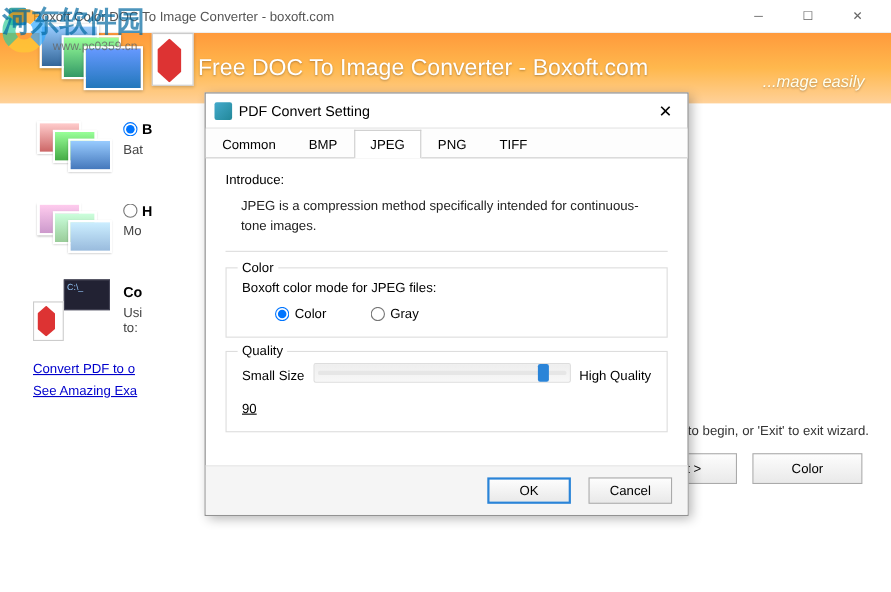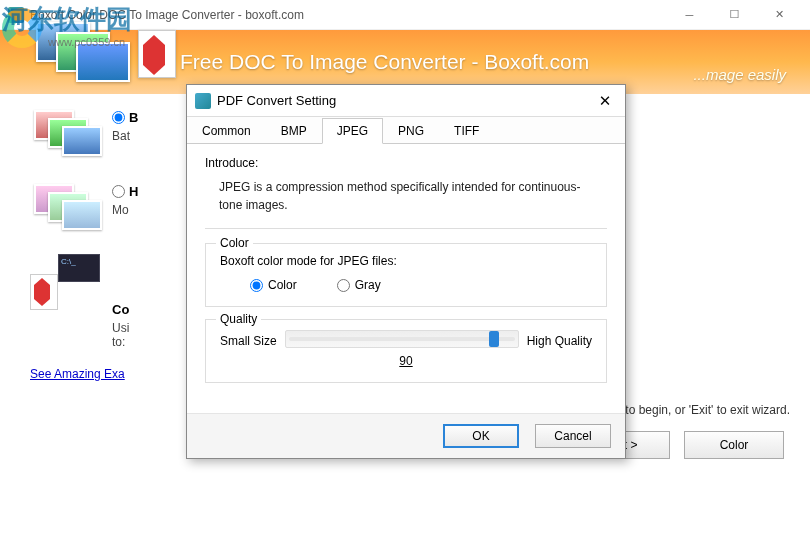--- a/index.html
+++ b/index.html
@@ -76,21 +76,21 @@
 .fieldset{border:1px solid #ddd;padding:10px 14px 14px;margin-bottom:12px;position:relative;}
 .legend{position:absolute;top:-8px;left:10px;background:#fff;padding:0 4px;font-size:12px;}
 .field-sub{font-size:12px;margin-bottom:10px;}
 .radio-row{display:flex;gap:40px;padding-left:30px;}
 .radio-opt{display:flex;align-items:center;gap:5px;font-size:12px;}
 .radio-opt input{width:13px;height:13px;}
 .quality-row{display:flex;align-items:flex-end;font-size:12px;gap:8px;}
 .slider-track{flex:1;height:18px;position:relative;background:linear-gradient(#eee,#f7f7f7);border:1px solid #ddd;border-radius:2px;}
 .slider-fill{position:absolute;top:6px;left:3px;right:3px;height:4px;background:#e6e6e6;border-radius:2px;}
 .slider-thumb{position:absolute;top:0;width:10px;height:16px;background:#2a84d8;border-radius:2px;}
-.quality-val{text-align:center;font-size:12px;margin-top:6px;text-decoration:underline;}
+.quality-val{font-size:12px;margin-top:16px;text-decoration:underline;}
 .dlg-buttons{display:flex;justify-content:flex-end;gap:16px;padding:10px 14px;border-top:1px solid #e5e5e5;background:#f5f5f5;}
 .dlg-btn{width:76px;height:24px;font-size:12px;border:1px solid #aaa;background:linear-gradient(#fdfdfd,#e9e9e9);cursor:pointer;}
 .dlg-btn.primary{border:2px solid #2a84d8;}
 </style>
 </head>
 <body>
 
 <div class="watermark">
   <div class="wm-circle"></div>
   <div class="wm1">河东软件园</div>
@@ -149,29 +149,30 @@
       <div class="mode-desc">Mo</div>
     </div>
   </div>
 
   <div class="mode-section">
     <div class="mode-icon mi3">
         <div class="cmd"></div>
         <div class="pdf2"></div>
       </div>
     <div class="mode-text">
-      <label class="mode-radio" style="font-weight:700;margin-top:44px;">
+      <label class="mode-radio" style="font-weight:700;">
           <span>Co</span>
         </label>
       <div class="mode-desc" style="white-space:pre-line;">Usi
 to:</div>
     </div>
   </div>
 
   <div class="links">
+    <a href="#">Convert PDF to o</a>
     <a href="#">See Amazing Exa</a>
   </div>
 </div>
 
 <div class="status-line">Please select a mode and click 'Next &gt;' to begin, or 'Exit' to exit wizard.</div>
 
 <div class="bottom-buttons">
   <button class="btn">
       <span class="icon-info">i</span>
       <span>About</span>

